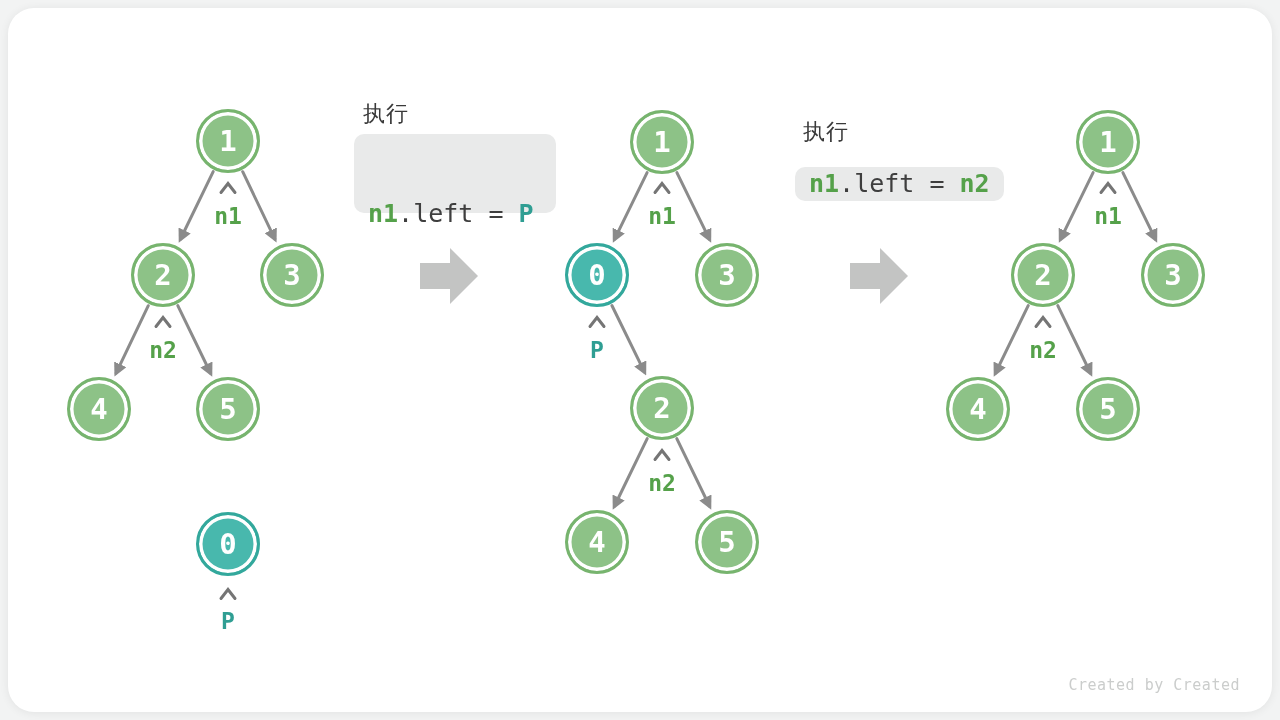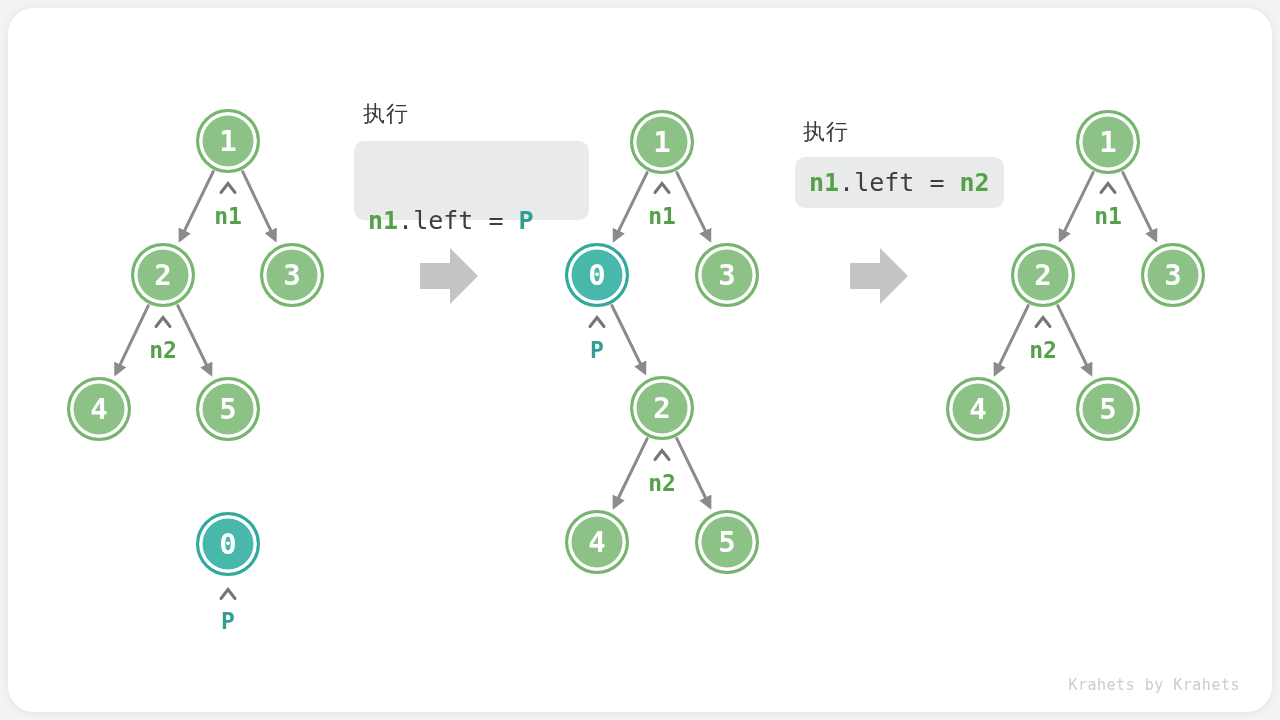--- a/index.html
+++ b/index.html
@@ -100,41 +100,41 @@
   <div class="node" style="left:131px;top:243px">2</div>
   <div class="node" style="left:260px;top:243px">3</div>
   <div class="node" style="left:67px;top:377px">4</div>
   <div class="node" style="left:196px;top:377px">5</div>
   <div class="node teal" style="left:196px;top:512px">0</div>
   <div class="ptr-label" style="left:228px;top:216px">n1</div>
   <div class="ptr-label" style="left:163px;top:350px">n2</div>
   <div class="ptr-label teal" style="left:228px;top:621px">P</div>
 
   <div class="step-title" style="left:363px;top:99px">执行</div>
-  <div class="code-box" style="left:354px;top:141px;width:235px;height:79px">
+  <div class="code-box" style="left:354px;top:134px;width:202px;height:79px">
     <div class="code-line"><span class="tok green">n1</span><span class="tok">.left = </span><span class="tok teal">P</span></div>
   </div>
 
   <div class="node" style="left:630px;top:110px">1</div>
   <div class="node teal" style="left:565px;top:243px">0</div>
   <div class="node" style="left:695px;top:243px">3</div>
   <div class="node" style="left:630px;top:376px">2</div>
   <div class="node" style="left:565px;top:510px">4</div>
   <div class="node" style="left:695px;top:510px">5</div>
   <div class="ptr-label" style="left:662px;top:216px">n1</div>
   <div class="ptr-label teal" style="left:597px;top:350px">P</div>
   <div class="ptr-label" style="left:662px;top:483px">n2</div>
 
   <div class="step-title" style="left:803px;top:117px">执行</div>
-  <div class="code-box single" style="left:795px;top:157px;width:209px;height:51px">
+  <div class="code-box single" style="left:795px;top:167px;width:209px;height:34px">
     <div class="code-line"><span class="tok green">n1</span><span class="tok">.left = </span><span class="tok green">n2</span></div>
   </div>
 
   <div class="node" style="left:1076px;top:110px">1</div>
   <div class="node" style="left:1011px;top:243px">2</div>
   <div class="node" style="left:1141px;top:243px">3</div>
   <div class="node" style="left:946px;top:377px">4</div>
   <div class="node" style="left:1076px;top:377px">5</div>
   <div class="ptr-label" style="left:1108px;top:216px">n1</div>
   <div class="ptr-label" style="left:1043px;top:350px">n2</div>
 
-  <div class="watermark">Krahets by Krahets</div>
+  <div class="watermark">Created by Created</div>
 </div>
 
 </body></html>

